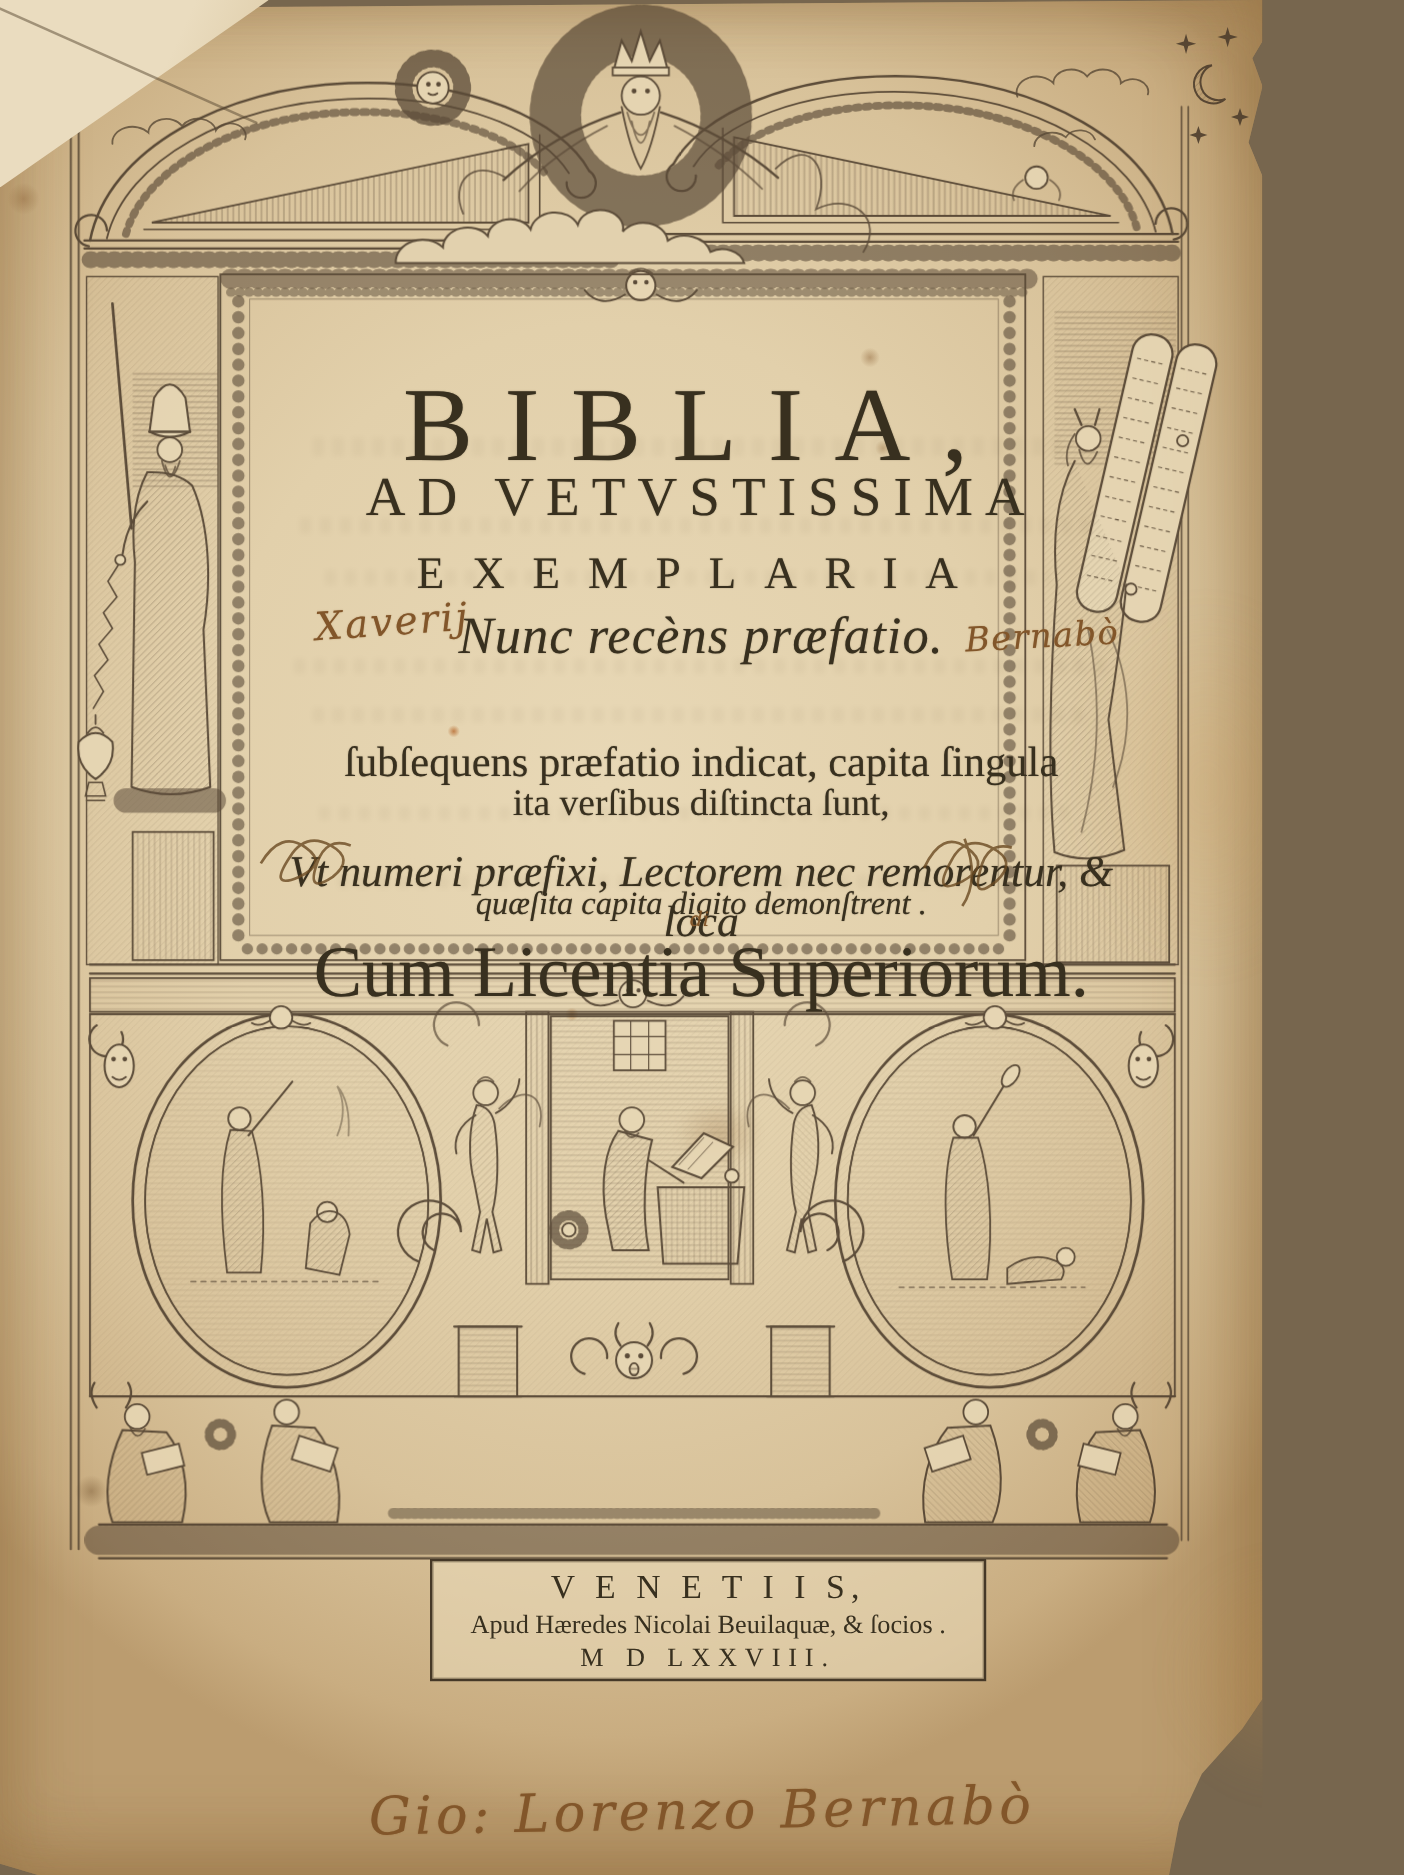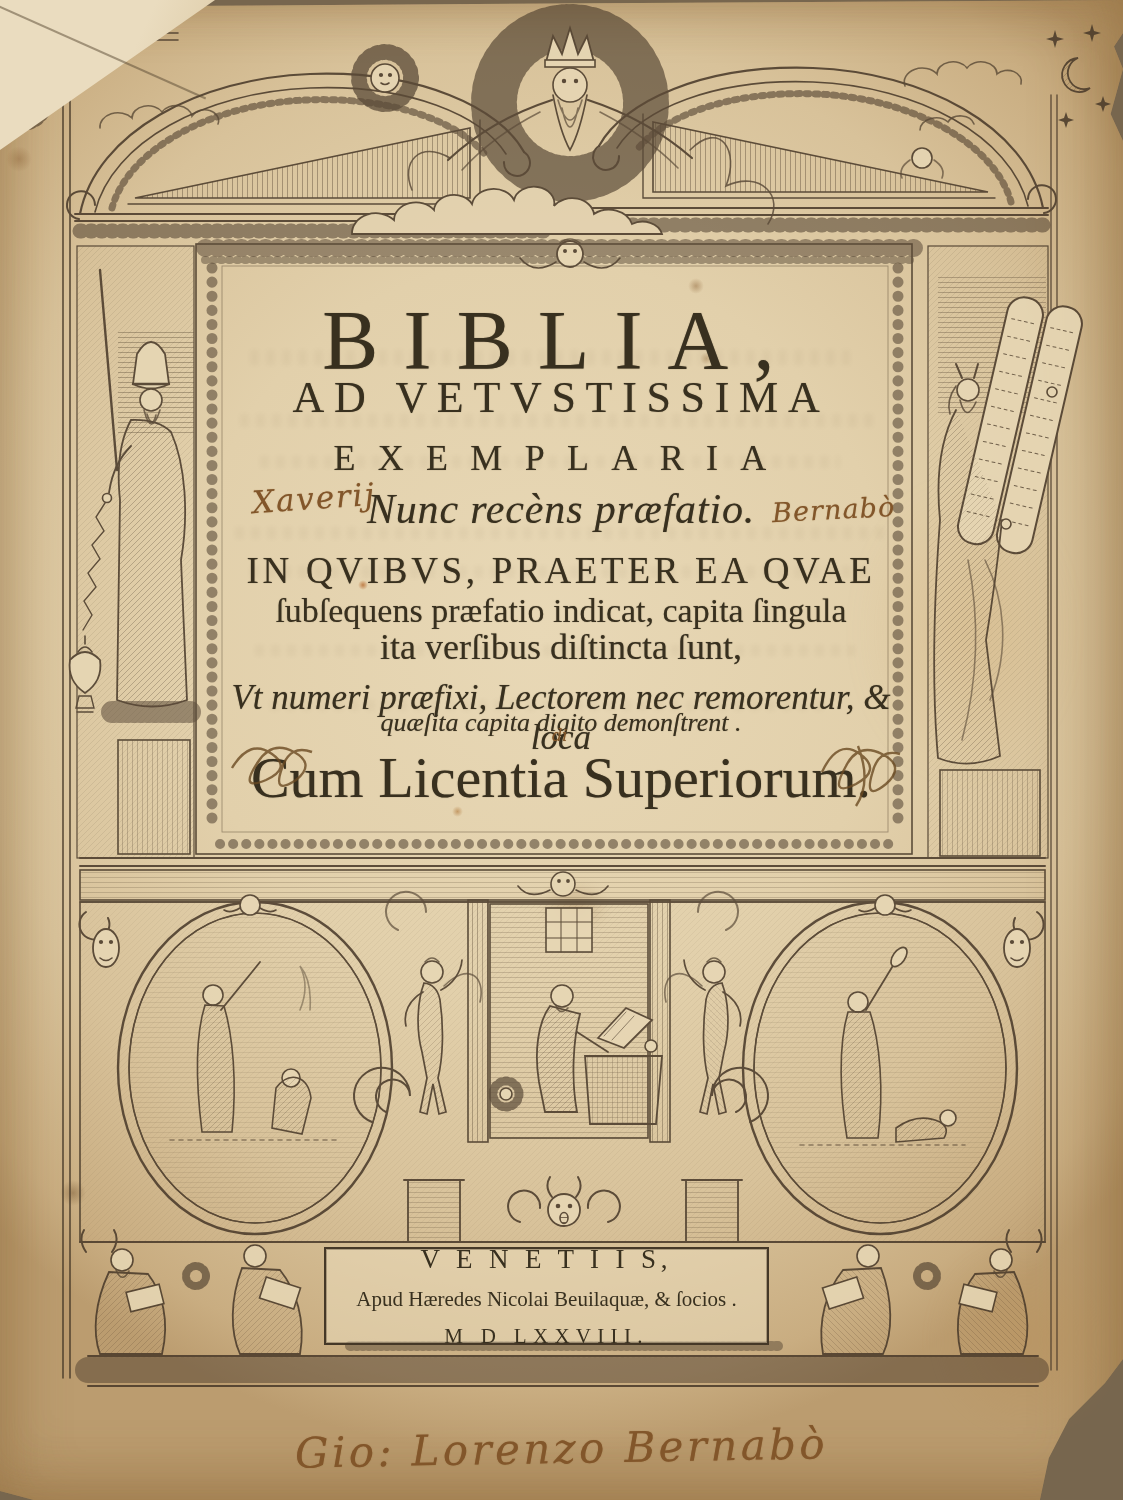--- a/index.html
+++ b/index.html
@@ -1,16 +1,16 @@
 <!DOCTYPE html>
 <html><head>
 <meta charset="utf-8">
 <style>
   html,body{margin:0;padding:0;background:#77664e;}
-  .stage{position:relative;width:1123px;height:1500px;overflow:hidden;
+  .stage{position:relative;width:1010px;height:1500px;overflow:hidden;
          font-family:"Liberation Serif","DejaVu Serif",serif;}
   .page{position:absolute;inset:0;
     background:
       radial-gradient(ellipse 70% 55% at 48% 42%, #e8d8b6 0%, #e2d0ab 45%, #d8c29a 72%, #c9ad81 92%, #bb9c6f 100%);
     clip-path:polygon(0 0,14% 0,15% .4%,100% 0,100% 2.2%,99.2% 3.1%,100% 4.6%,98.9% 7.6%,100% 9.4%,
       100% 90.6%,98.4% 92.2%,95.2% 94.6%,93.4% 97.2%,92.6% 100%,3% 100%,0 99.4%);
     box-shadow:inset -34px 0 60px rgba(130,92,44,.28), inset 0 -30px 50px rgba(130,92,44,.22),
                inset 26px 0 50px rgba(140,104,58,.18), inset 0 18px 40px rgba(140,104,58,.15);}
   .stain{position:absolute;border-radius:50%;pointer-events:none;}
   .fold{position:absolute;left:0;top:0;width:215px;height:150px;
@@ -18,23 +18,23 @@
         background:linear-gradient(115deg,#eadcbf 55%,#d9c6a0 100%);}
   .crease{position:absolute;left:-4px;top:4px;width:230px;height:0;
         border-top:2px solid rgba(88,72,50,.5);transform:rotate(24deg);transform-origin:left top;}
   .bleed{position:absolute;background:repeating-linear-gradient(90deg,rgba(110,92,62,.34) 0 9px,transparent 9px 16px);
         filter:blur(2px);opacity:.14;pointer-events:none;}
   svg.engraving{position:absolute;inset:0;}
   .txt{position:absolute;left:205px;width:712px;text-align:center;color:#38301f;
        text-shadow:0 0 1px rgba(56,46,30,.55);}
   .hand{position:absolute;color:#82562a;font-style:italic;
         font-family:"DejaVu Serif","Liberation Serif",serif;text-shadow:0 0 1px rgba(130,86,42,.6);}
-  .imprint-box{position:absolute;left:324px;top:1247px;width:441px;height:94px;
+  .imprint-box{position:absolute;left:344px;top:1247px;width:441px;height:94px;
         border:2.5px solid #453827;background:rgba(235,221,188,.55);
-        display:flex;flex-direction:column;justify-content:center;gap:12px;
+        display:flex;flex-direction:column;justify-content:center;gap:2px;
         text-align:center;color:#38301f;box-shadow:inset 0 0 0 1px rgba(69,56,39,.35);}
 </style>
 </head>
 <body>
 
 <div class="stage">
  <div class="page"></div>
 
  <div class="stain" style="left:14px;top:24px;width:22px;height:22px;background:radial-gradient(#7d5427,transparent 70%);opacity:.55"></div>
  <div class="stain" style="left:28px;top:84px;width:15px;height:15px;background:radial-gradient(#7d5427,transparent 70%);opacity:.5"></div>
@@ -347,23 +347,22 @@
       <path d="M88,1356 H1038 M88,1386 H1038" stroke-width="2"></path>
       <path d="M350,1346 H780" stroke-dasharray="2 4" stroke-width="10" opacity=".5"></path>
     </g>
   </g>
  </svg>
 
  <div class="txt" style="top:292px;font-size:84px;letter-spacing:.30em;">BIBLIA,</div>
  <div class="txt" style="top:372px;font-size:44px;letter-spacing:.22em;">AD VETVSTISSIMA</div>
  <div class="txt" style="top:437px;font-size:36px;letter-spacing:.62em;">EXEMPLARIA</div>
  <div class="txt" style="top:485px;font-size:42px;font-style:italic;letter-spacing:.02em;">Nunc recèns præfatio.</div>
- <div class="txt" style="top:549px;font-size:37px;letter-spacing:.10em;">IN QVIBVS, PRAETER EA QVAE</div>
  <div class="txt" style="top:592px;font-size:34px;">ſubſequens præfatio indicat, capita ſingula</div>
- <div class="txt" style="top:626px;font-size:36px;">ita verſibus diſtincta ſunt,</div>
+ <div class="txt" style="top:626px;font-size:30px;">ita verſibus diſtincta ſunt,</div>
  <div class="txt" style="top:678px;font-size:35px;font-style:italic;">Vt numeri præfixi, Lectorem nec remorentur, &amp; loca</div>
  <div class="txt" style="top:708px;font-size:26px;font-style:italic;">quæſita capita digito demonſtrent .</div>
  <div class="txt" style="top:744px;font-size:58px;">Cum Licentia Superiorum.</div>
  <div class="hand" style="left:552px;top:726px;font-size:16px;">di</div>
 
  <div class="hand" style="left:252px;top:480px;font-size:31px;transform:rotate(-4deg);letter-spacing:.06em;">Xaverij</div>
  <div class="hand" style="left:772px;top:494px;font-size:27px;transform:rotate(-3deg);letter-spacing:.04em;">Bernabò</div>
  <div class="hand" style="left:0;top:1424px;width:1123px;text-align:center;font-size:42px;transform:rotate(-1deg);letter-spacing:.08em;">Gio: Lorenzo Bernabò</div>
 
  <svg class="engraving" viewBox="0 0 1123 1500">

